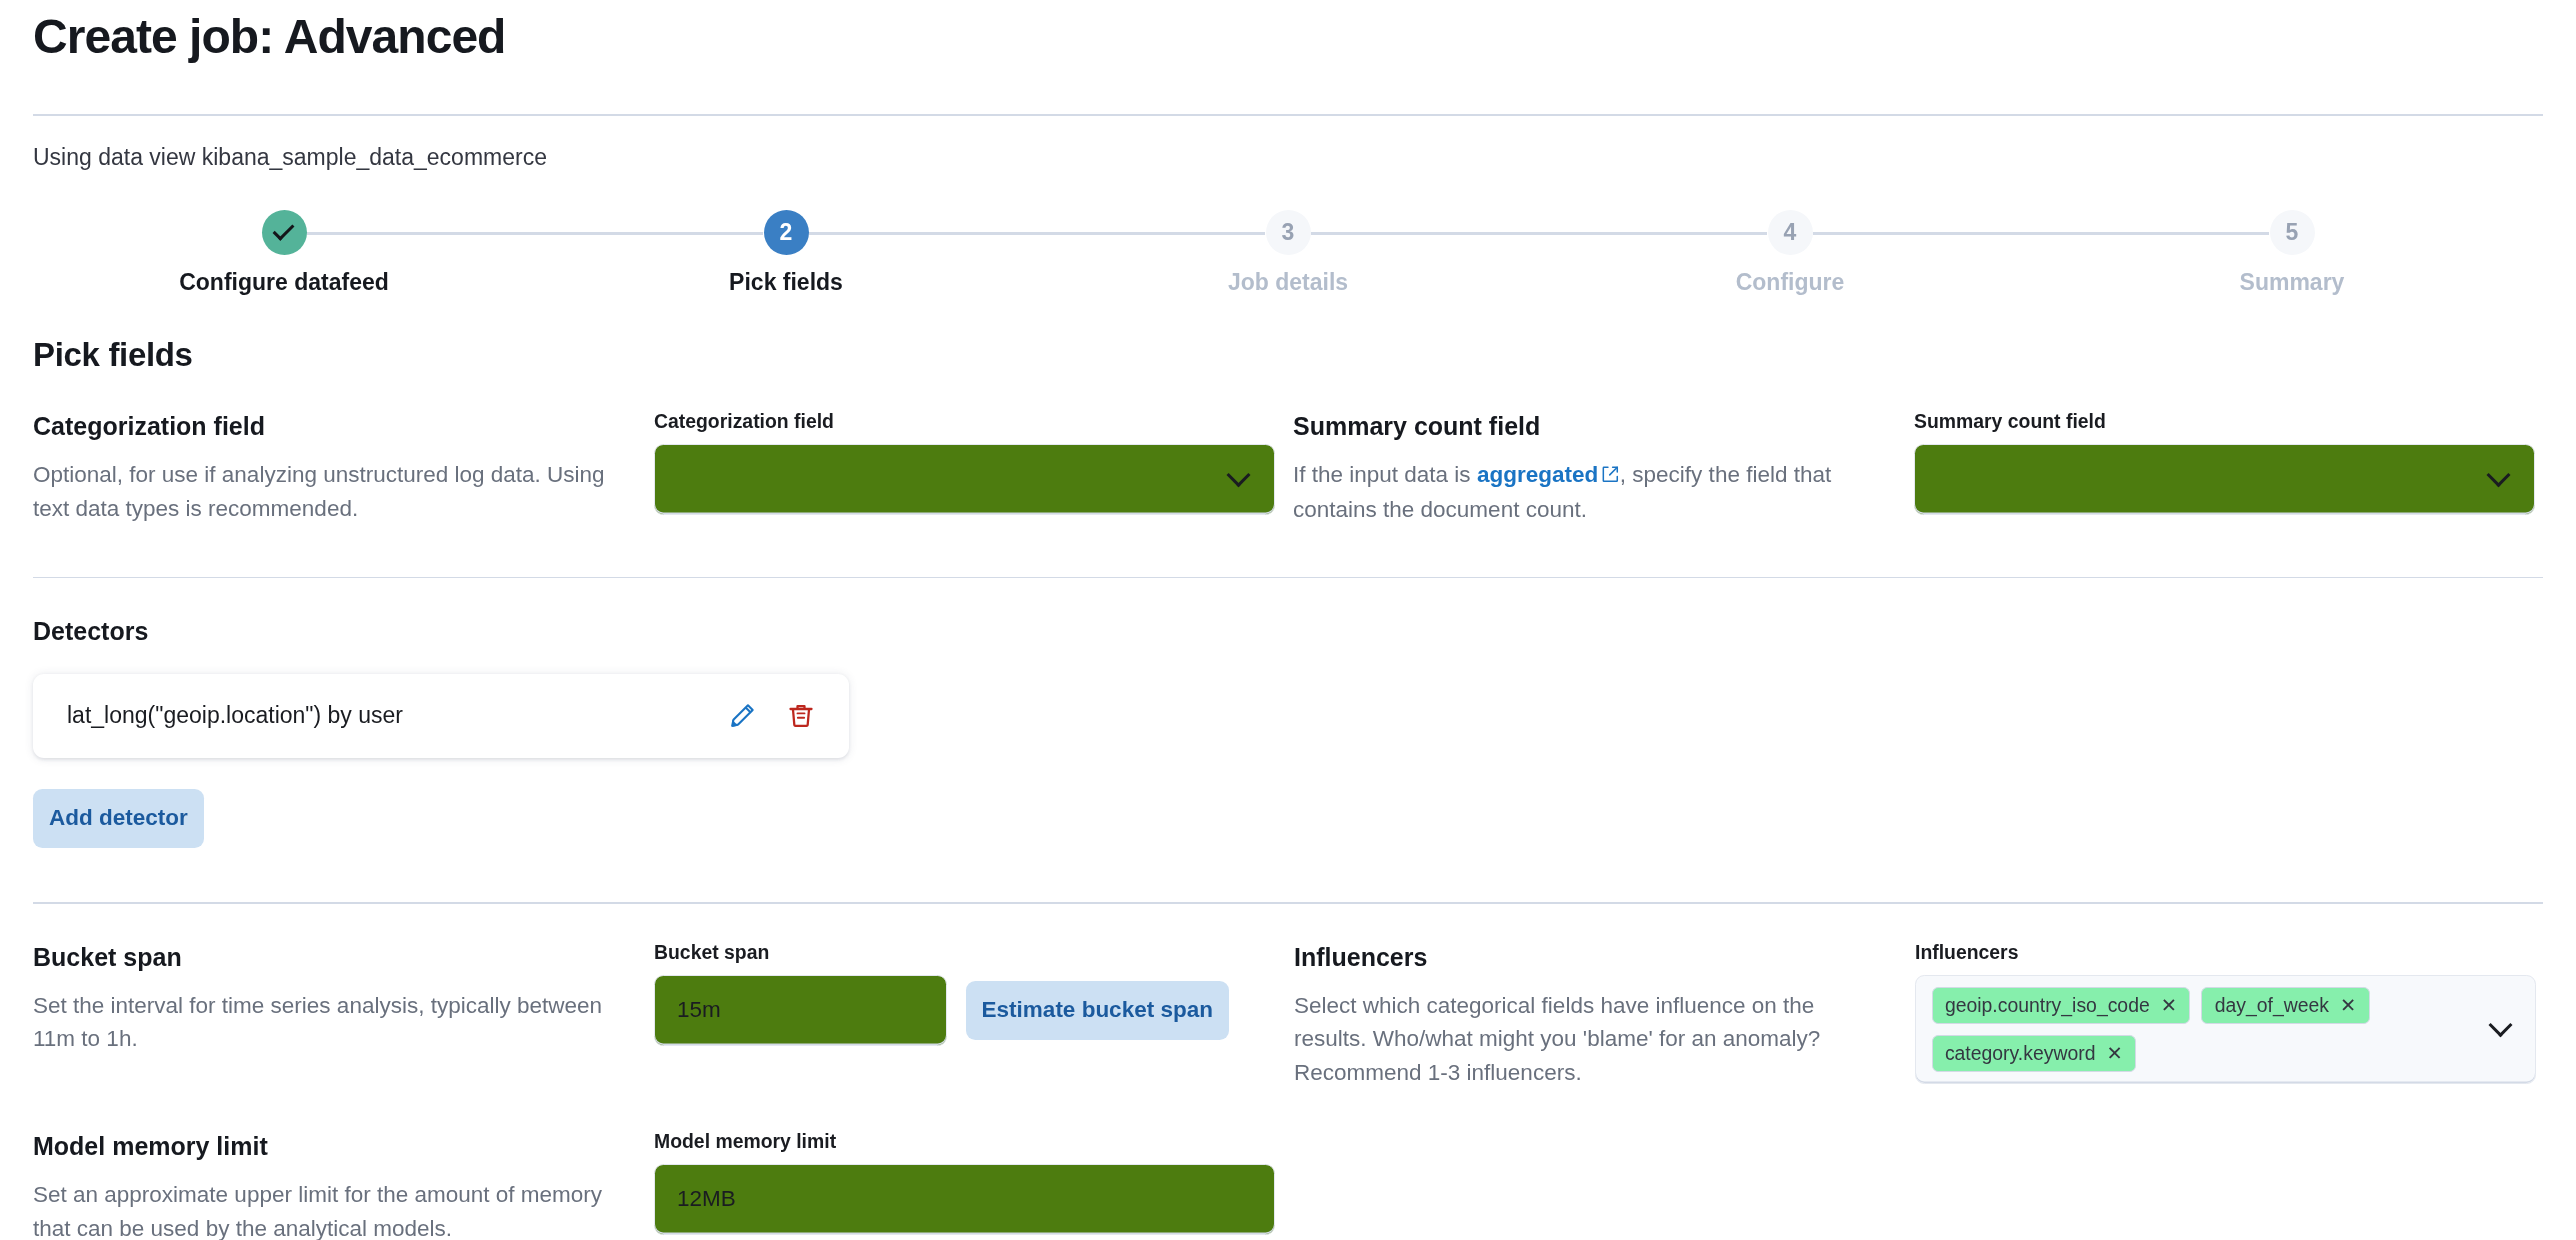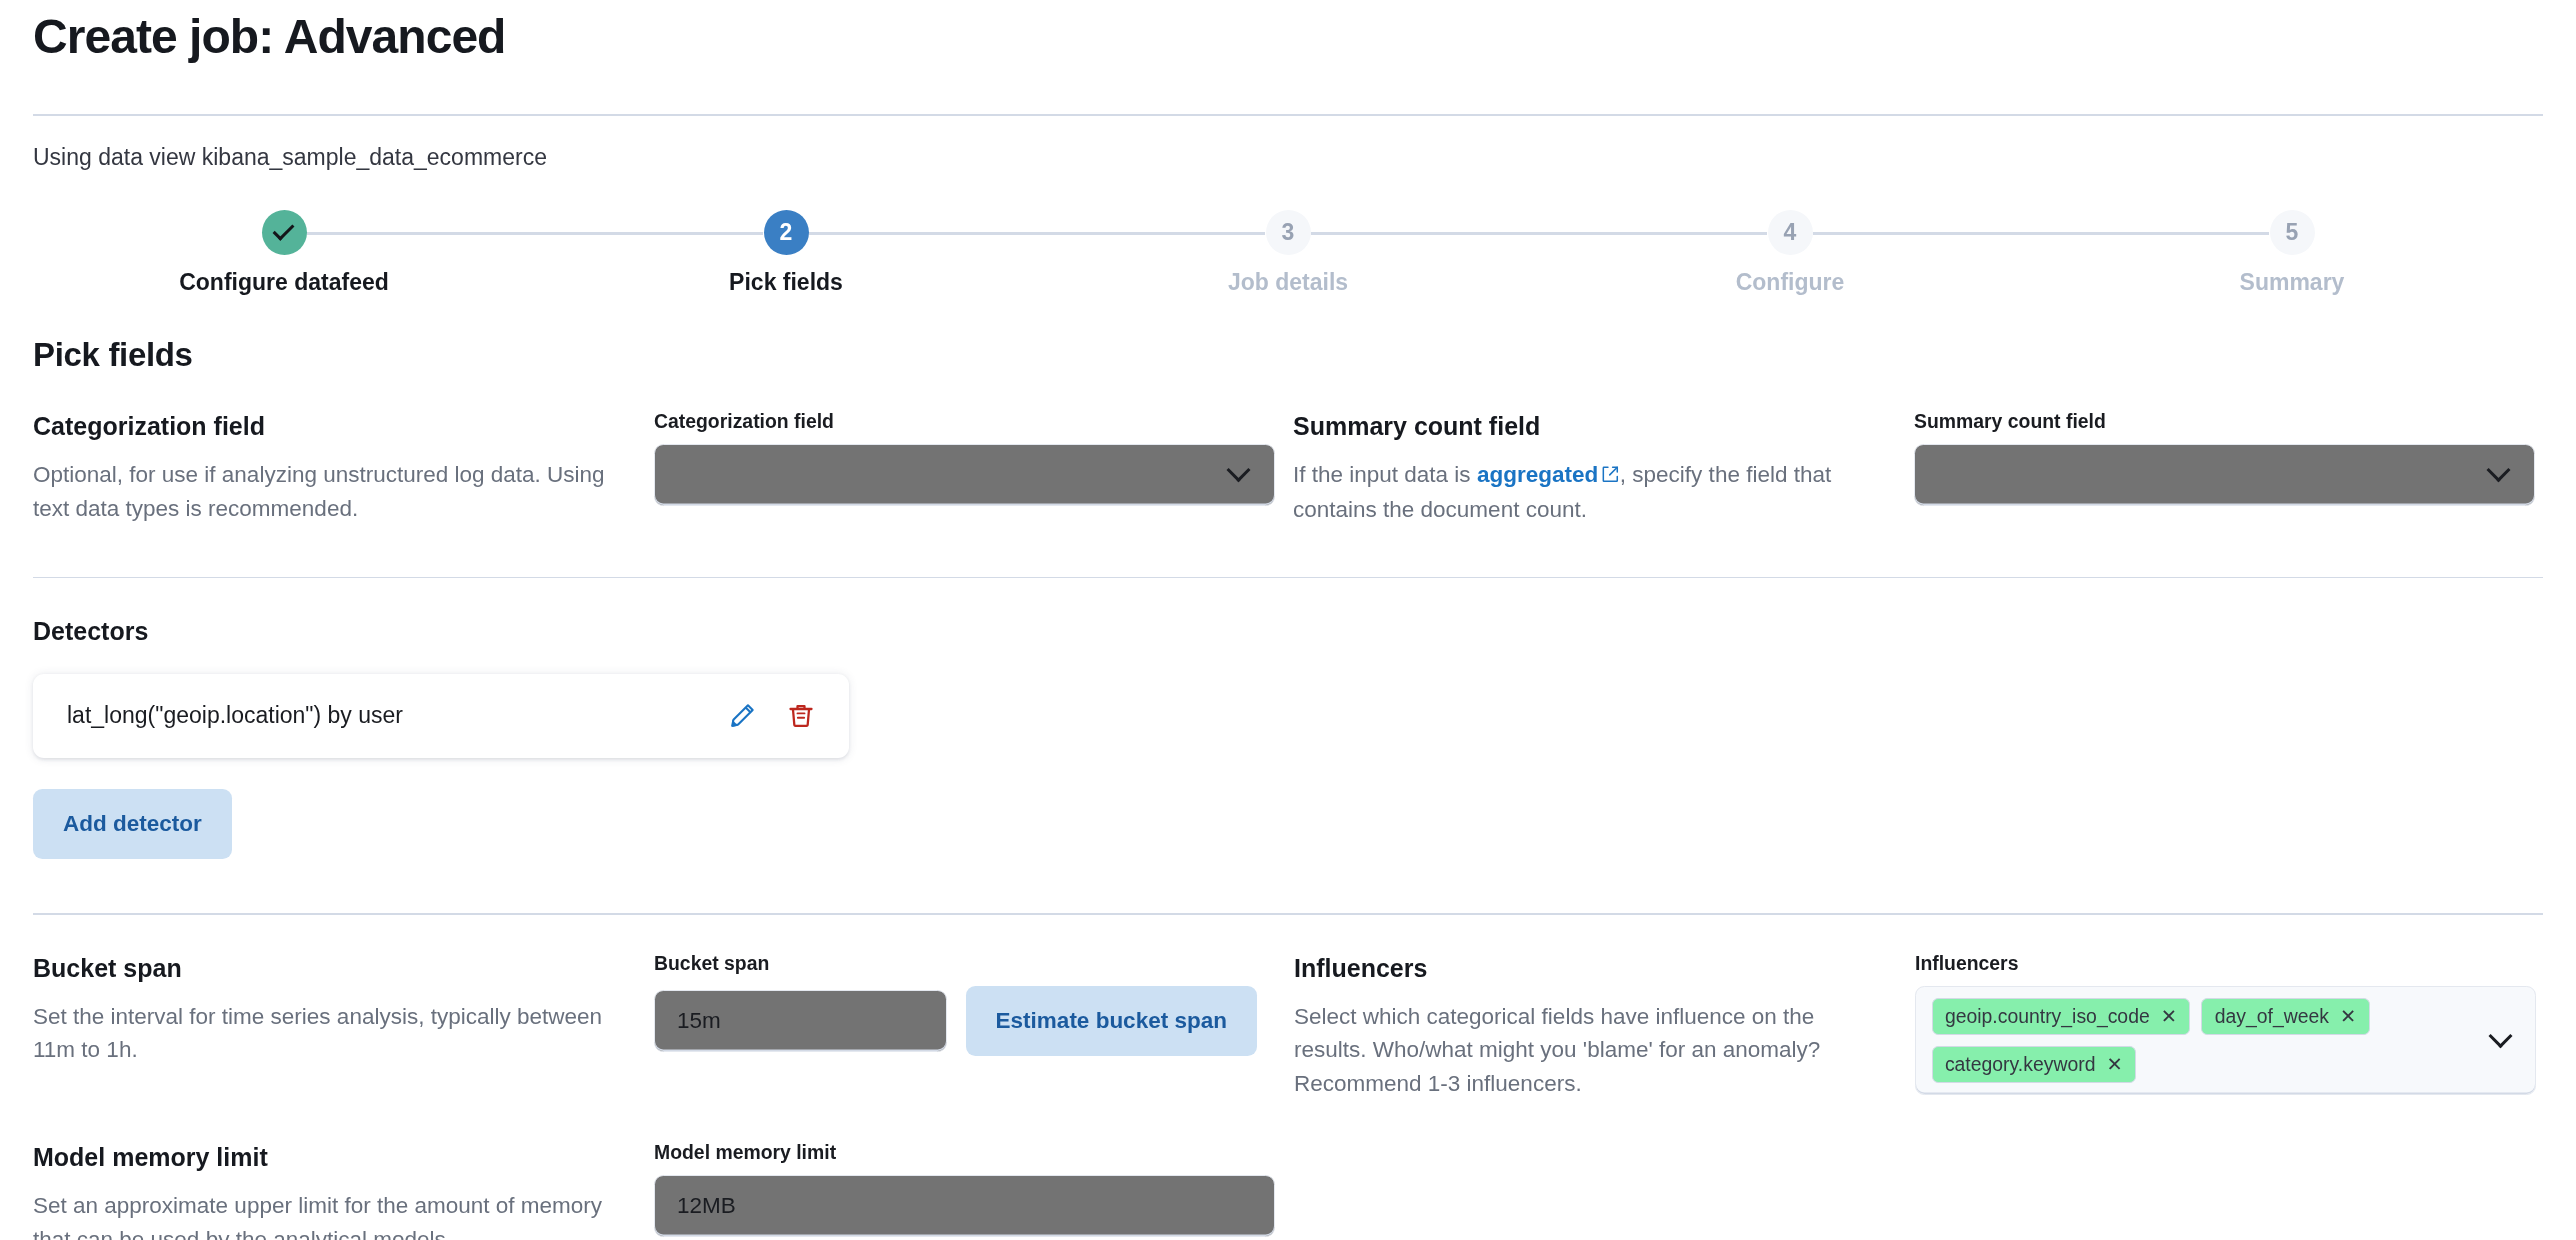--- a/index.html
+++ b/index.html
@@ -160,25 +160,25 @@
   .field-label {
     font-size: 19.4px;
     font-weight: 700;
     color: #1a1c21;
     margin-bottom: 11px;
     display: block;
   }
 
   
   .input-shell {
-    background: #737373;
+    background: #4d7c0f;
     border-radius: 9.3px;
     border: 0.8px solid #e4e8ef;
     box-shadow: inset 0 -1.6px 0 0 #d3dae6;
-    height: 62px;
+    height: 71px;
     display: flex;
     align-items: center;
     padding: 0 22px;
     font-size: 22.5px;
     color: #1a1c21;
     position: relative;
   }
   .input-shell.select { cursor: pointer; }
   .input-value { flex: 1 1 auto; }
   .chevron {
@@ -207,22 +207,22 @@
     font-size: 23px;
     color: #1a1c21;
   }
   .detector-actions { display: flex; align-items: center; gap: 31px; }
   .icon-btn { line-height: 0; cursor: pointer; }
 
   .btn-secondary {
     display: inline-flex;
     align-items: center;
     justify-content: center;
-    height: 70px;
-    padding: 0 30px;
+    height: 59px;
+    padding: 0 16px;
     background: #cce0f3;
     color: #1b5a9e;
     font-size: 22.5px;
     font-weight: 700;
     border: none;
     border-radius: 9.3px;
     cursor: pointer;
     font-family: "Liberation Sans", sans-serif;
     white-space: nowrap;
   }

